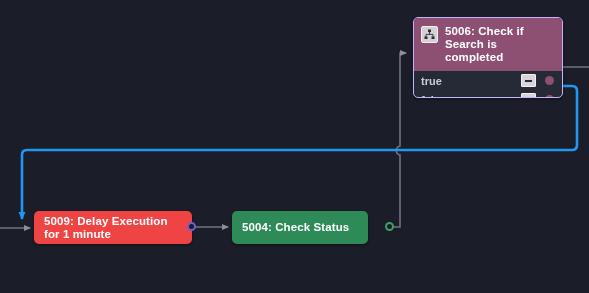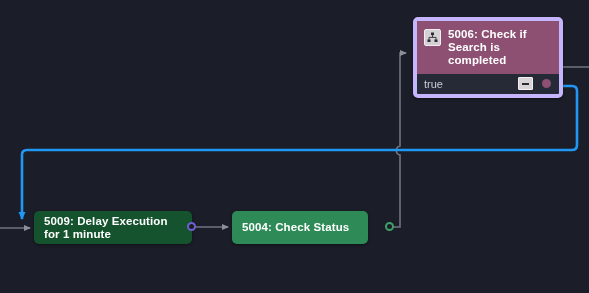--- a/index.html
+++ b/index.html
@@ -42,21 +42,21 @@
     font-size: 11.5px;
     font-weight: bold;
     color: #ffffff;
     line-height: 13px;
     letter-spacing: 0.1px;
   }
 
   
   .node.branch {
     background: #262a36;
-    border: 4px solid #c4b5fd;
+    border: 1px solid #c4b5fd;
   }
   .node.branch .header {
     display: flex;
     align-items: flex-start;
     gap: 7px;
     padding: 7px 8px 7px 7px;
     background: #8d4f72;
     min-height: 30px;
     box-sizing: border-box;
   }
@@ -80,20 +80,21 @@
     line-height: 13px;
     letter-spacing: 0.1px;
   }
   .rows { padding: 0; }
   .row {
     position: relative;
     height: 19px;
     display: flex;
     align-items: center;
     padding: 0 8px 0 7px;
+    font-weight: bold;
   }
   .row .rlabel {
     font-size: 11px;
     color: #c8ccd6;
     flex: 1 1 auto;
     line-height: 12px;
   }
   .row .collapse-btn {
     flex: 0 0 auto;
     width: 13px;
@@ -187,21 +188,21 @@
       <div class="row">
         <span class="rlabel">false</span>
         <span class="collapse-btn">
           
         </span>
         <span class="port"></span>
       </div>
     </div>
   </div>
 
-  <div class="node simple" style="left:34px; top:211px; width:158px; height:33px; background:#14532d;">
+  <div class="node simple" style="left:34px; top:211px; width:158px; height:33px; background:#ef4444;">
     <span class="title">5009: Delay Execution for 1 minute</span>
   </div>
   <div class="out-knob" style="left:187px; top:222px; border:2px solid #6f5fd0;"></div>
 
   <div class="node simple" style="left:232px; top:211px; width:136px; height:33px; background:#2e8b57;">
     <span class="title">5004: Check Status</span>
   </div>
   <div class="out-knob" style="left:385px; top:222px; border:2px solid #3fa06a;"></div>
 
 </div>

